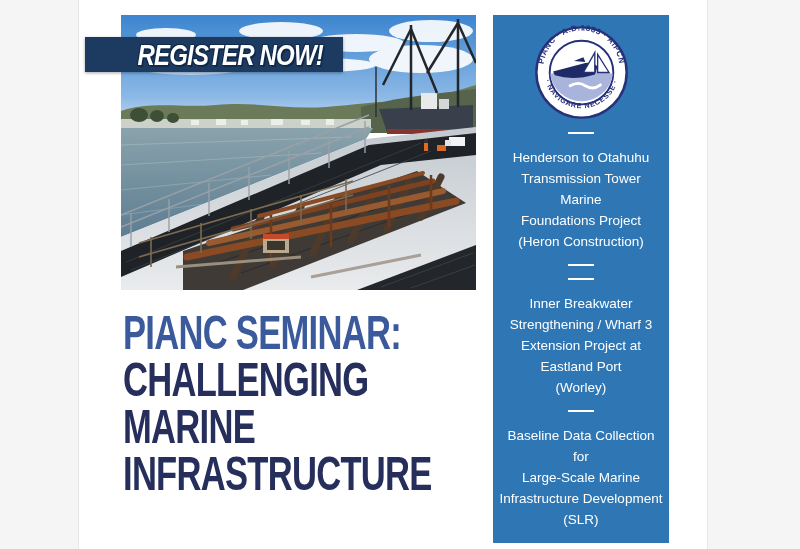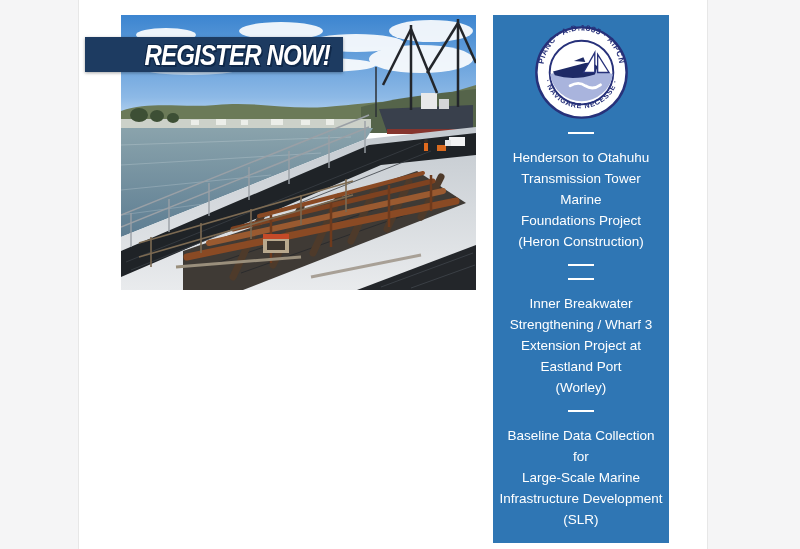--- a/index.html
+++ b/index.html
@@ -19,21 +19,21 @@
   
   .photo{
     position:absolute;left:42px;top:15px;width:355px;height:275px;display:block;
   }
   
   .register-banner{
     position:absolute;left:6px;top:37px;width:258px;height:35px;
     background:#1d3b61;
     box-shadow:0 1px 3px rgba(0,0,0,.35);
     display:flex;align-items:center;justify-content:flex-end;
-    padding-right:13px;box-sizing:border-box;
+    padding-right:20px;box-sizing:border-box;
     cursor:pointer;
   }
   .register-banner span{
     display:inline-block;
     color:#ffffff;font-weight:bold;font-style:italic;
     font-size:30px;letter-spacing:-1px;
     transform:scaleX(0.8);transform-origin:right center;
     text-shadow:1px 1px 0 #10294a,-1px 1px 0 #10294a,1px -1px 0 #10294a,-1px -1px 0 #10294a,2px 2px 0 #10294a;
     white-space:nowrap;
   }
@@ -220,20 +220,26 @@
       <g stroke="#3a3f45" stroke-width="1">
           <line x1="260" y1="272" x2="352" y2="238"></line>
           <line x1="290" y1="273" x2="354" y2="250"></line>
         </g>
     </svg>
 
     <div class="register-banner">
       <span>REGISTER NOW!</span>
     </div>
 
+    <div class="title-block">
+      <div class="title-line accent">PIANC SEMINAR:</div>
+      <div class="title-line">CHALLENGING</div>
+      <div class="title-line">MARINE</div>
+      <div class="title-line">INFRASTRUCTURE</div>
+    </div>
 
 
     <aside class="sidebar">
       <svg class="logo" viewBox="0 0 100 100" aria-hidden="true">
         <circle cx="50" cy="50" r="47.5" fill="#ffffff" stroke="#27317a" stroke-width="2.6"></circle>
         <circle cx="50" cy="50" r="33.5" fill="#ffffff" stroke="#27317a" stroke-width="2"></circle>
         <path d="M17,52 C32,45 68,45 83,52 A33.4,33.4 0 0 1 17,52 Z" fill="#a9b4dd"></path>
         <path d="M38,64 q9,-5 16,0 q8,5 16,-1" stroke="#ffffff" stroke-width="3" fill="none" stroke-linecap="round"></path>
         <path d="M20,49 L54,40 q9,-1 13,4 l-3,8 q-22,7 -42,1 Z" fill="#1e2a66"></path>
         <path d="M42,38 l10,-4 2,5 z" fill="#1e2a66"></path>

